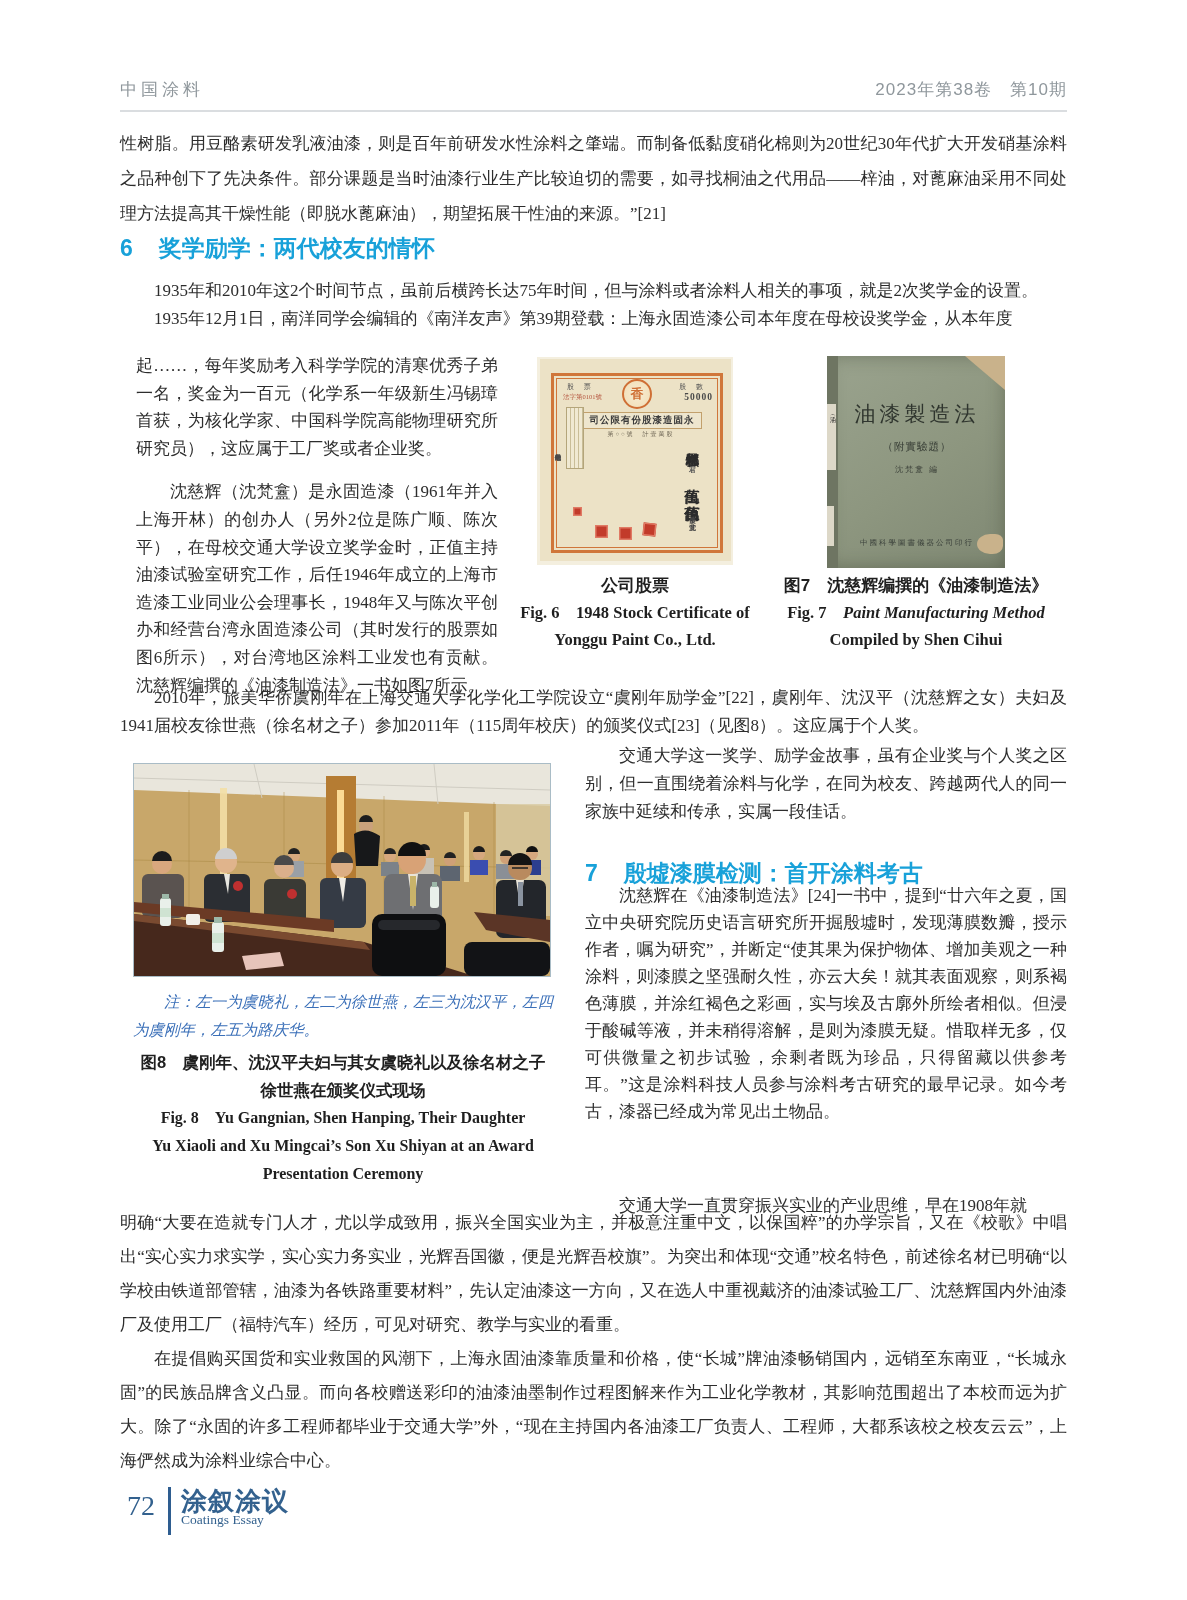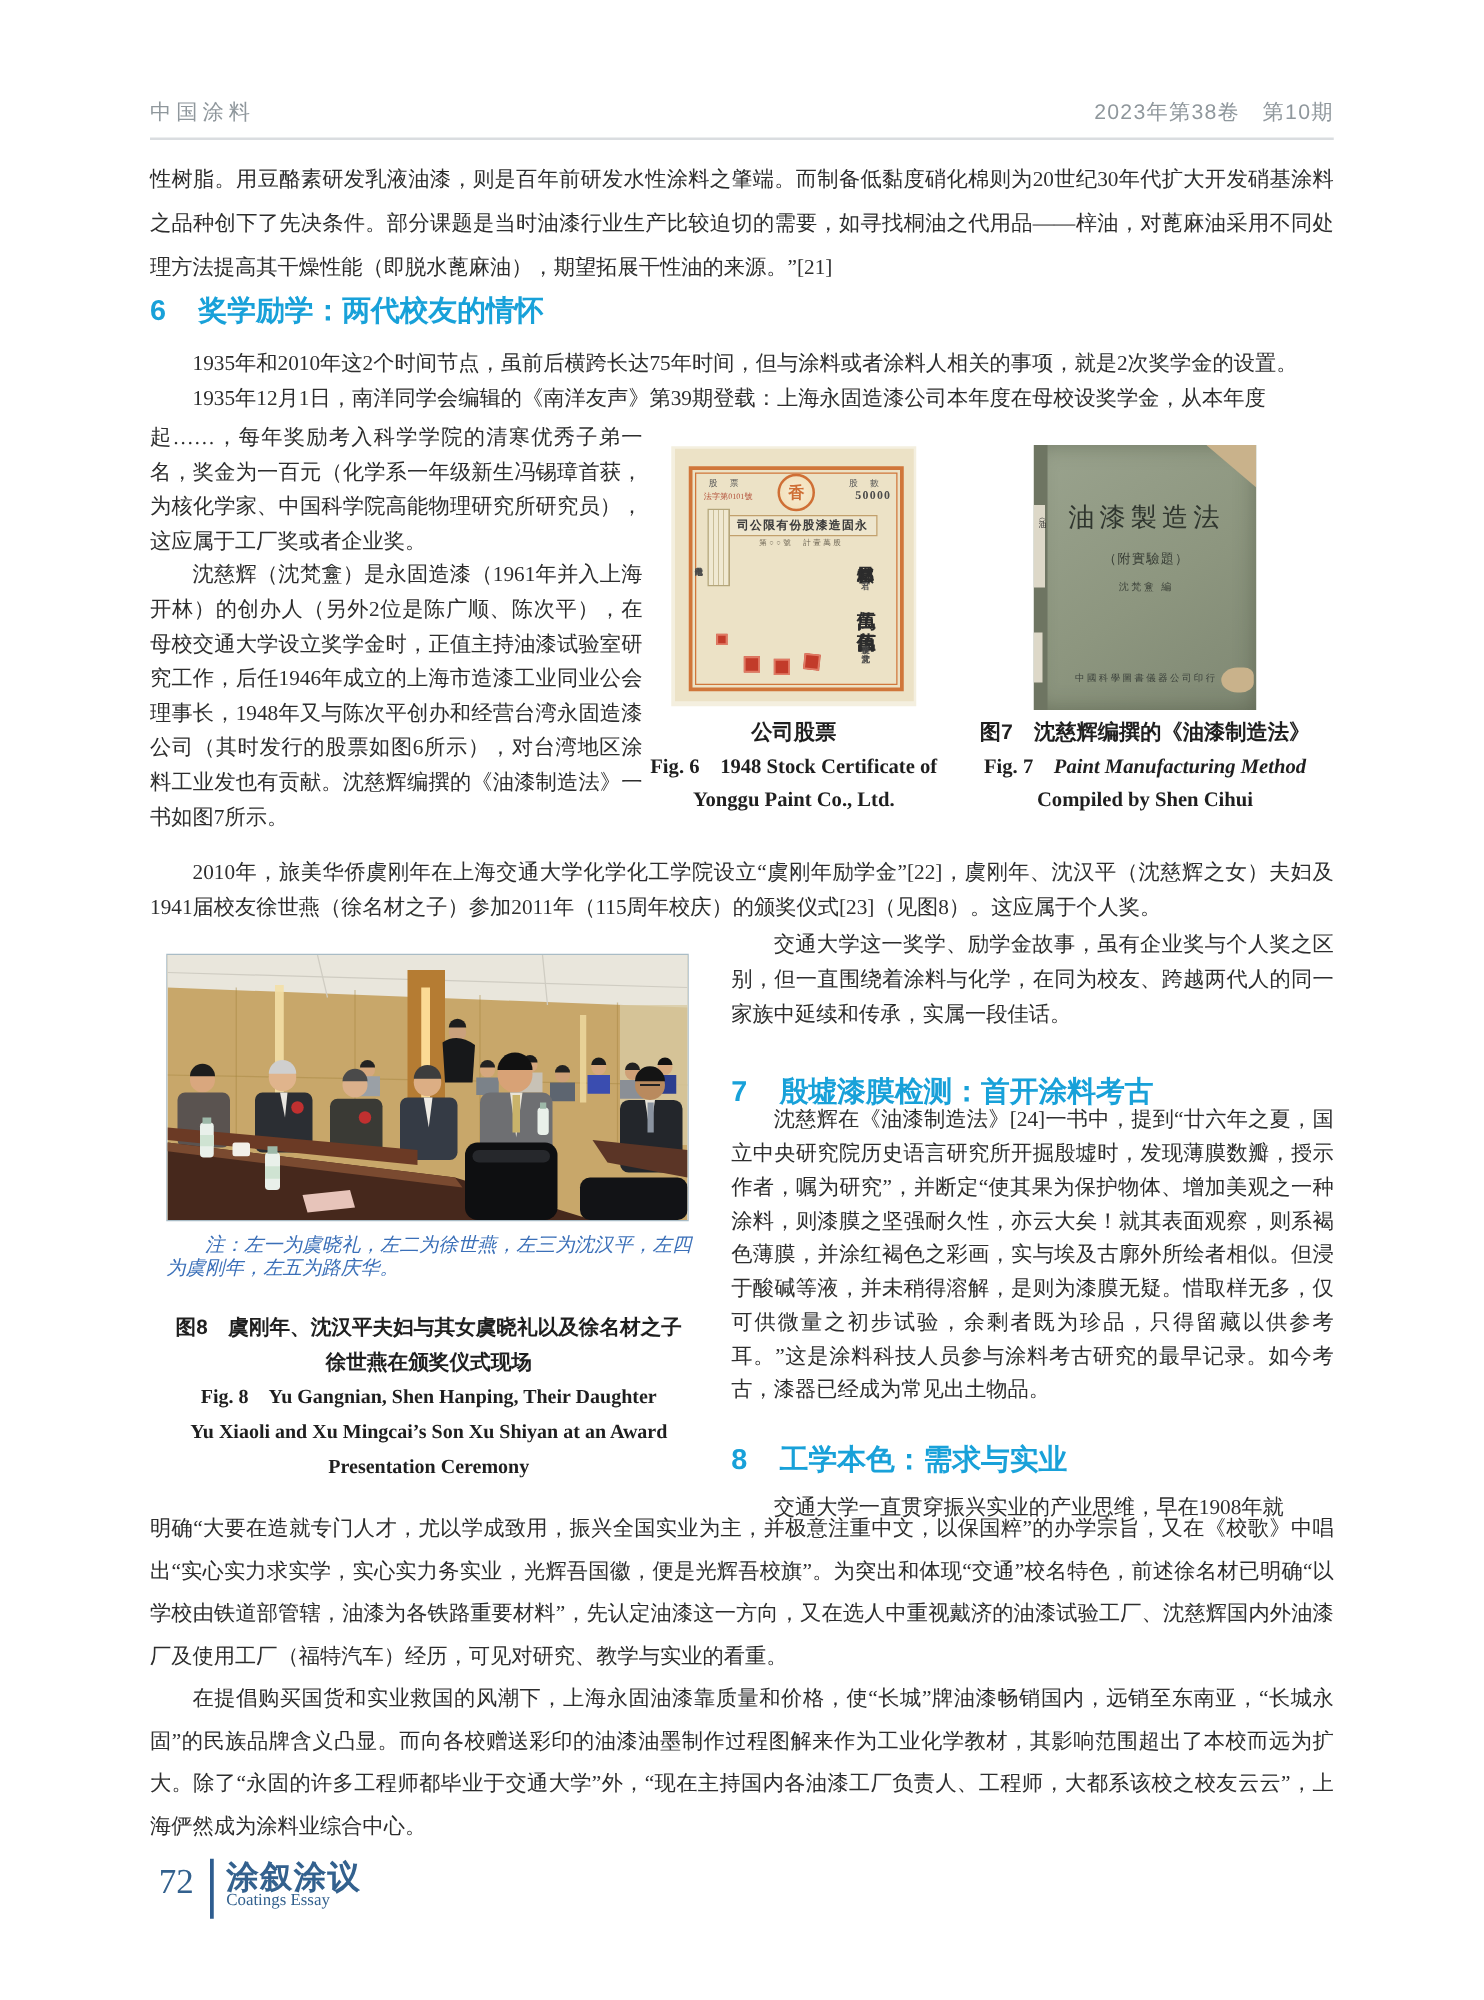--- a/index.html
+++ b/index.html
@@ -6,26 +6,26 @@
   .page{position:relative;width:1187px;height:1600px;background:#ffffff;overflow:hidden;
         font-family:"Liberation Serif","DejaVu Serif",serif;}
   .abs{position:absolute;}
   
   .hdrtxt{font-family:"Liberation Sans","DejaVu Sans",sans-serif;font-size:17px;color:#8f979c;letter-spacing:4px;}
   .rule{background:#dadde0;height:2px;}
   .body-cn{font-size:17px;line-height:28px;color:#2d2d2d;text-align:justify;}
   .body-wide{line-height:35px;}
   .body-xwide{line-height:34px;}
   .indent{text-indent:2em;}
-  .p0{margin:0;}
+  .p0{margin:16px;}
   .hd{font-family:"Liberation Sans","DejaVu Sans",sans-serif;font-weight:bold;font-size:23px;color:#18a1d9;}
   .hd .num{margin-right:26px;}
   .capcn{font-family:"Liberation Sans","DejaVu Sans",sans-serif;font-weight:bold;font-size:17px;color:#1f1f1f;line-height:27px;text-align:center;}
   .capen{font-family:"Liberation Serif","DejaVu Serif",serif;font-weight:bold;font-size:16.5px;color:#1f1f1f;line-height:27px;text-align:center;}
-  .note{font-style:italic;color:#3a6fb8;font-size:15.5px;line-height:18px;text-align:justify;}
+  .note{font-style:italic;color:#3a6fb8;font-size:15.5px;line-height:28px;text-align:justify;}
   
   .pgnum{font-size:28px;color:#33618e;}
   .footcn{font-family:"Liberation Sans","DejaVu Sans",sans-serif;font-weight:bold;font-size:26px;color:#33618e;letter-spacing:1px;}
   .footen{font-size:13.5px;color:#33618e;}
   .footbar{width:3px;height:48px;background:#2e5d90;}
   
   .cert{width:196px;height:208px;background:#f4efdf;overflow:hidden;}
   .cert-paper{position:absolute;left:3px;top:2px;right:2px;bottom:4px;background:#ece2c6;}
   .cert-frame{position:absolute;left:14px;top:16px;right:10px;bottom:12px;border:3px solid #d0763a;}
   .cert-frame-in{position:absolute;left:2px;top:2px;right:2px;bottom:2px;border:1px solid #d0763a;}
@@ -259,23 +259,20 @@
   </div>
 
   <div class="abs body-cn indent" style="left:585px;top:742px;width:482px;">交通大学这一奖学、励学金故事，虽有企业奖与个人奖之区别，但一直围绕着涂料与化学，在同为校友、跨越两代人的同一家族中延续和传承，实属一段佳话。</div>
 
   <div class="abs hd" style="left:585px;top:842px;margin-top:16px;">
     <span class="num">7</span><span>殷墟漆膜检测：首开涂料考古</span>
   </div>
 
   <div class="abs body-cn indent" style="left:585px;top:882px;width:482px;line-height:27px;">沈慈辉在《油漆制造法》[24]一书中，提到“廿六年之夏，国立中央研究院历史语言研究所开掘殷墟时，发现薄膜数瓣，授示作者，嘱为研究”，并断定“使其果为保护物体、增加美观之一种涂料，则漆膜之坚强耐久性，亦云大矣！就其表面观察，则系褐色薄膜，并涂红褐色之彩画，实与埃及古廓外所绘者相似。但浸于酸碱等液，并未稍得溶解，是则为漆膜无疑。惜取样无多，仅可供微量之初步试验，余剩者既为珍品，只得留藏以供参考耳。”这是涂料科技人员参与涂料考古研究的最早记录。如今考古，漆器已经成为常见出土物品。</div>
 
-  <div class="abs hd" style="left:585px;top:1152px;">
-    <span class="num">8</span><span>工学本色：需求与实业</span>
-  </div>
 
   <div class="abs body-cn indent" style="left:585px;top:1192px;width:482px;">交通大学一直贯穿振兴实业的产业思维，早在1908年就</div>
 
   <div class="abs body-cn body-xwide" style="left:120px;top:1206px;width:947px;">明确“大要在造就专门人才，尤以学成致用，振兴全国实业为主，并极意注重中文，以保国粹”的办学宗旨，又在《校歌》中唱出“实心实力求实学，实心实力务实业，光辉吾国徽，便是光辉吾校旗”。为突出和体现“交通”校名特色，前述徐名材已明确“以学校由铁道部管辖，油漆为各铁路重要材料”，先认定油漆这一方向，又在选人中重视戴济的油漆试验工厂、沈慈辉国内外油漆厂及使用工厂（福特汽车）经历，可见对研究、教学与实业的看重。</div>
   <div class="abs body-cn body-xwide indent" style="left:120px;top:1342px;width:947px;">在提倡购买国货和实业救国的风潮下，上海永固油漆靠质量和价格，使“长城”牌油漆畅销国内，远销至东南亚，“长城永固”的民族品牌含义凸显。而向各校赠送彩印的油漆油墨制作过程图解来作为工业化学教材，其影响范围超出了本校而远为扩大。除了“永固的许多工程师都毕业于交通大学”外，“现在主持国内各油漆工厂负责人、工程师，大都系该校之校友云云”，上海俨然成为涂料业综合中心。</div>
 
   <div class="abs pgnum" style="left:127px;top:1490px;">72</div>
   <div class="abs footbar" style="left:168px;top:1487px;"></div>
   <div class="abs footcn" style="left:181px;top:1484px;">涂叙涂议</div>
   <div class="abs footen" style="left:181px;top:1512px;">Coatings Essay</div>

